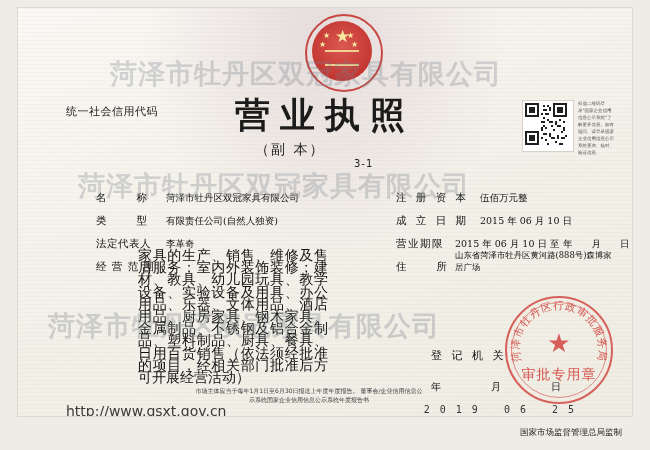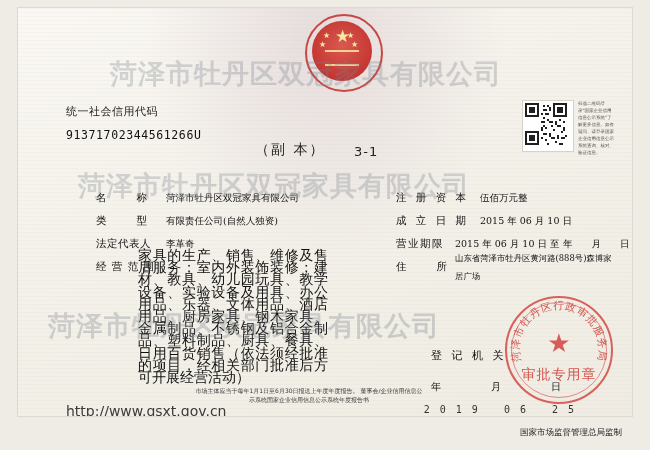--- a/index.html
+++ b/index.html
@@ -65,22 +65,22 @@
     position:absolute;left:0;right:0;top:84px;text-align:center;
     font-family:"DejaVu Serif","Liberation Serif",serif;
     font-size:35px;font-weight:bold;letter-spacing:10px;color:#1b1b1b;
   }
   .subtitle{
     position:absolute;left:237px;top:133px;
     font-family:"DejaVu Serif","Liberation Serif",serif;
     font-size:14px;letter-spacing:2px;color:#222;
   }
   .serial{
-    position:absolute;left:336px;top:136px;
-    font-size:13px;color:#222;letter-spacing:1px;
+    position:absolute;left:336px;top:150px;
+    font-size:10px;color:#222;letter-spacing:1px;
   }
   
   .qr{
     position:absolute;right:58px;top:92px;width:46px;height:46px;
     background:#fff;padding:2px;border:1px solid #d6d2c8;
   }
   .qr-note{
     position:absolute;right:18px;top:92px;width:36px;
     font-size:4.5px;line-height:7px;color:#555;text-align:left;
   }
@@ -100,21 +100,21 @@
     position:absolute;font-size:9.5px;color:#111;line-height:13px;
     font-family:"DejaVu Serif","Liberation Serif",serif;
   }
   .scope-value{
     position:absolute;left:120px;top:241px;width:190px;
     font-size:14px;line-height:12.2px;color:#111;text-align:justify;
     font-family:"DejaVu Serif","Liberation Serif",serif;
   }
   .addr-value{
     position:absolute;left:437px;top:241px;width:160px;
-    font-size:8.4px;line-height:18px;color:#111;
+    font-size:8.4px;line-height:12px;color:#111;
     font-family:"DejaVu Serif","Liberation Serif",serif;
   }
   
   .seal{
     position:absolute;left:487px;top:288px;width:108px;height:108px;
   }
   .seal .outer{
     position:absolute;inset:0;border-radius:50%;border:2.5px solid #cf3b35;opacity:.78;
   }
   .seal .inner2{
@@ -185,20 +185,21 @@
       <div class="inner"></div>
       <span class="star s0">★</span>
       <span class="star s1">★</span>
       <span class="star s2">★</span>
       <span class="star s3">★</span>
       <span class="star s4">★</span>
       <div class="gate"></div>
     </div>
 
 
+    <div class="title">营业执照</div>
     <div class="subtitle">（副 本）</div>
     <div class="serial">3-1</div>
 
     <div class="qr">
       <svg width="42" height="42" viewBox="0 0 21 21" shape-rendering="crispEdges">
         <rect width="21" height="21" fill="#ffffff"></rect>
         <g fill="#1f1f1f">
           <rect x="0" y="0" width="7" height="1"></rect>
             <rect x="0" y="0" width="1" height="7"></rect>
           <rect x="6" y="0" width="1" height="7"></rect>
@@ -245,21 +246,20 @@
           <rect x="9" y="11" width="1" height="1"></rect>
             <rect x="13" y="11" width="1" height="1"></rect>
           <rect x="18" y="14" width="1" height="1"></rect>
             <rect x="20" y="16" width="1" height="1"></rect>
         </g>
       </svg>
     </div>
     <div class="qr-note">扫描二维码登录"国家企业信用信息公示系统"了解更多信息。如有疑问、请登录国家企业信用信息公示系统查询、核对、验证信息。</div>
 
     <div class="code-label">统一社会信用代码</div>
-    <div class="code-value">91371702344561266U</div>
 
     <div class="flabel" style="left:78px;top:183px;">名　　称</div>
     <div class="fvalue" style="left:148px;top:183px;">菏泽市牡丹区双冠家具有限公司</div>
 
     <div class="flabel" style="left:78px;top:206px;">类　　型</div>
     <div class="fvalue" style="left:148px;top:206px;text-align:center;">有限责任公司(自然人独资)</div>
 
     <div class="flabel" style="left:78px;top:229px;letter-spacing:0.5px;">法定代表人</div>
     <div class="fvalue" style="left:148px;top:229px;">李革奇</div>
 

